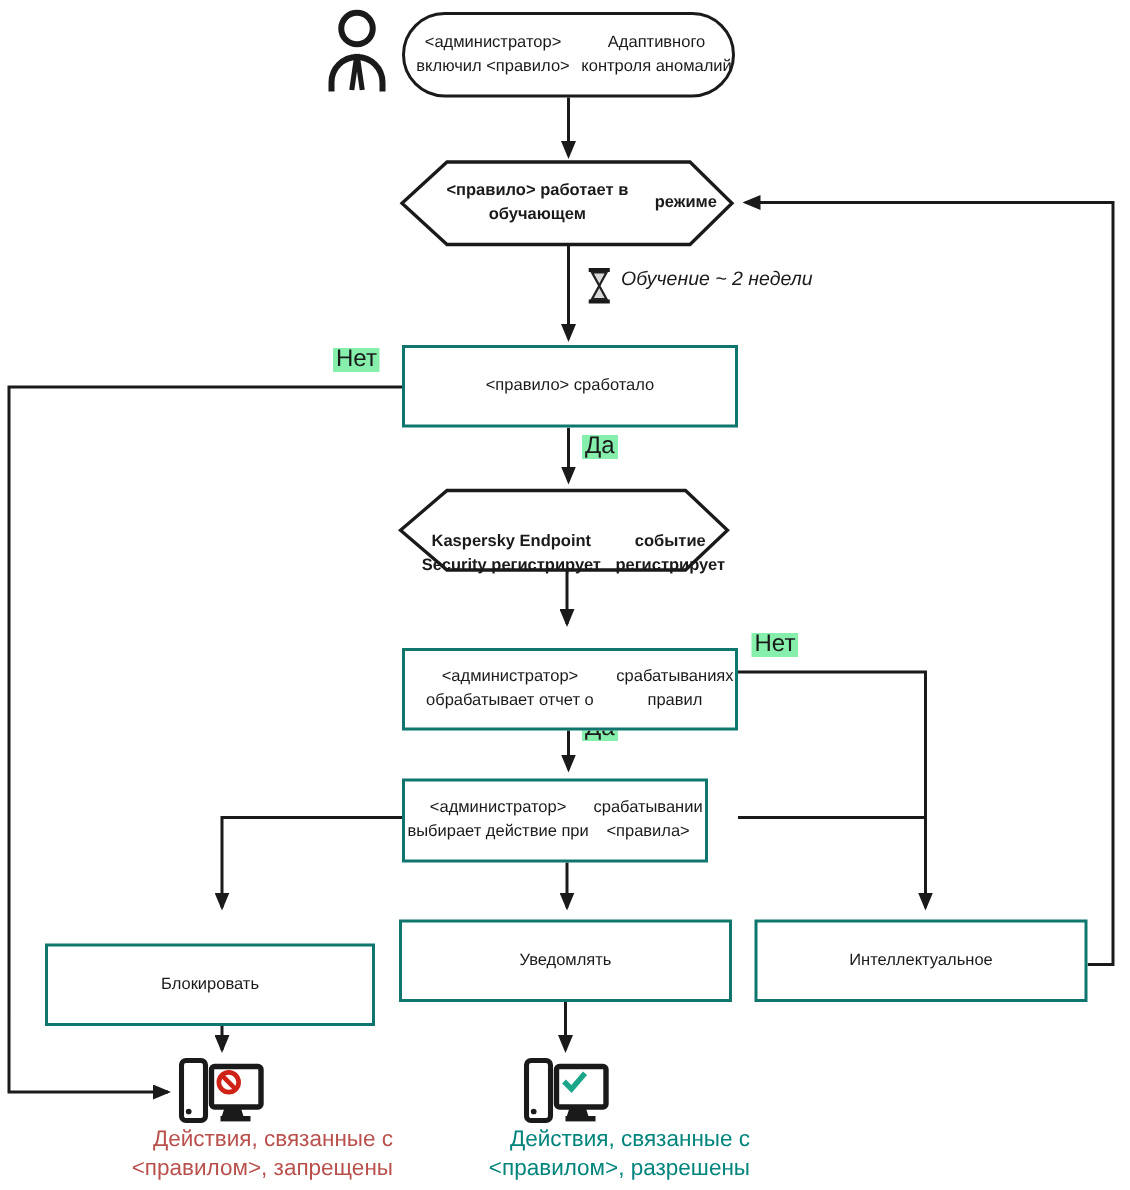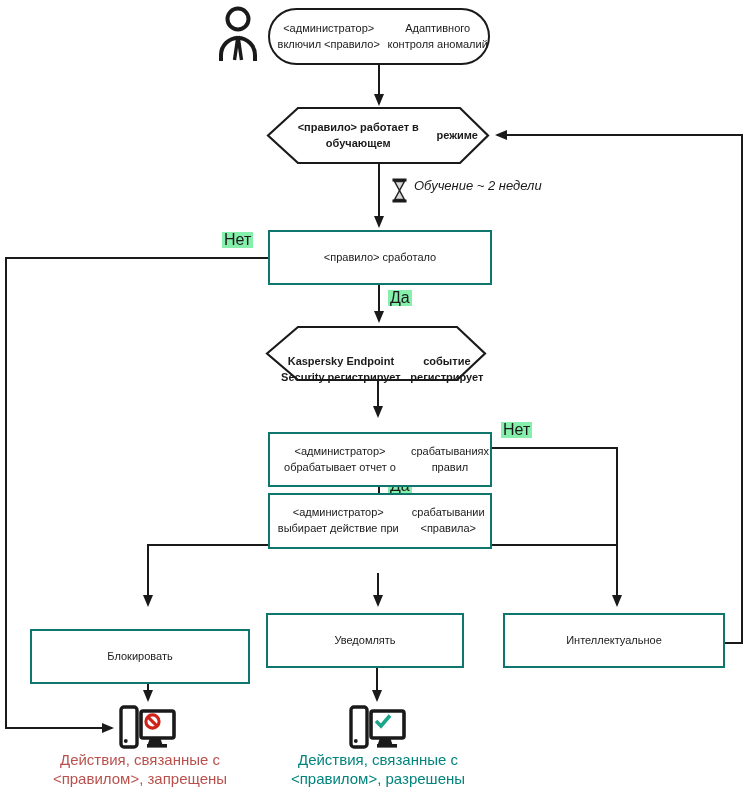--- a/index.html
+++ b/index.html
@@ -31,21 +31,21 @@
   }
   .training{
     position:absolute;left:392px;top:178px;
     display:flex;align-items:flex-start;gap:7px;
     font-size:13px;
     font-style:italic;
   }
   .caption{
     position:absolute;
     width:244px;
-    text-align:center;
+    text-align:right;
     font-size:15px;line-height:1.28;
   }
   .icon{position:absolute;}
 </style>
 </head>
 <body>
 
 <div id="canvas">
 
   <svg id="wires" width="753" height="793" viewBox="0 0 753 793">
@@ -112,29 +112,29 @@
   <div class="node hexlabel" style="left:272px;top:346px;width:212px;height:47px;">
     <span>Kaspersky Endpoint Security регистрирует</span>
     <span>событие регистрирует</span>
   </div>
 
   <div class="node rect" style="left:268px;top:432px;width:224px;height:55px;">
     <span>&lt;администратор&gt; обрабатывает отчет о</span>
     <span>срабатываниях правил</span>
   </div>
 
-  <div class="node rect" style="left:268px;top:493px;width:224px;height:56px;">
+  <div class="node rect" style="left:268px;top:519px;width:204px;height:56px;">
     <span>&lt;администратор&gt; выбирает действие при</span>
     <span>срабатывании &lt;правила&gt;</span>
   </div>
 
   <div class="node rect" style="left:30px;top:613px;width:220px;height:55px;margin-top:16px;">
     <span>Блокировать</span>
   </div>
-  <div class="node rect" style="left:266px;top:613px;width:198px;height:55px;">
+  <div class="node rect" style="left:266px;top:613px;width:222px;height:55px;">
     <span>Уведомлять</span>
   </div>
   <div class="node rect" style="left:503px;top:613px;width:222px;height:55px;">
     <span>Интеллектуальное</span>
   </div>
 
   <svg class="icon" style="left:119px;top:704px;" width="57" height="46" viewBox="0 0 57 46">
     <rect x="2" y="3" width="16" height="40" rx="3" fill="#ffffff" stroke="#1a1a1a" stroke-width="3.4"></rect>
     <circle cx="6.8" cy="37" r="1.9" fill="#1a1a1a"></circle>
     <path d="M35,33 h6 l2.6,8 h-15 l2.6,-8 z" fill="#1a1a1a"></path>

